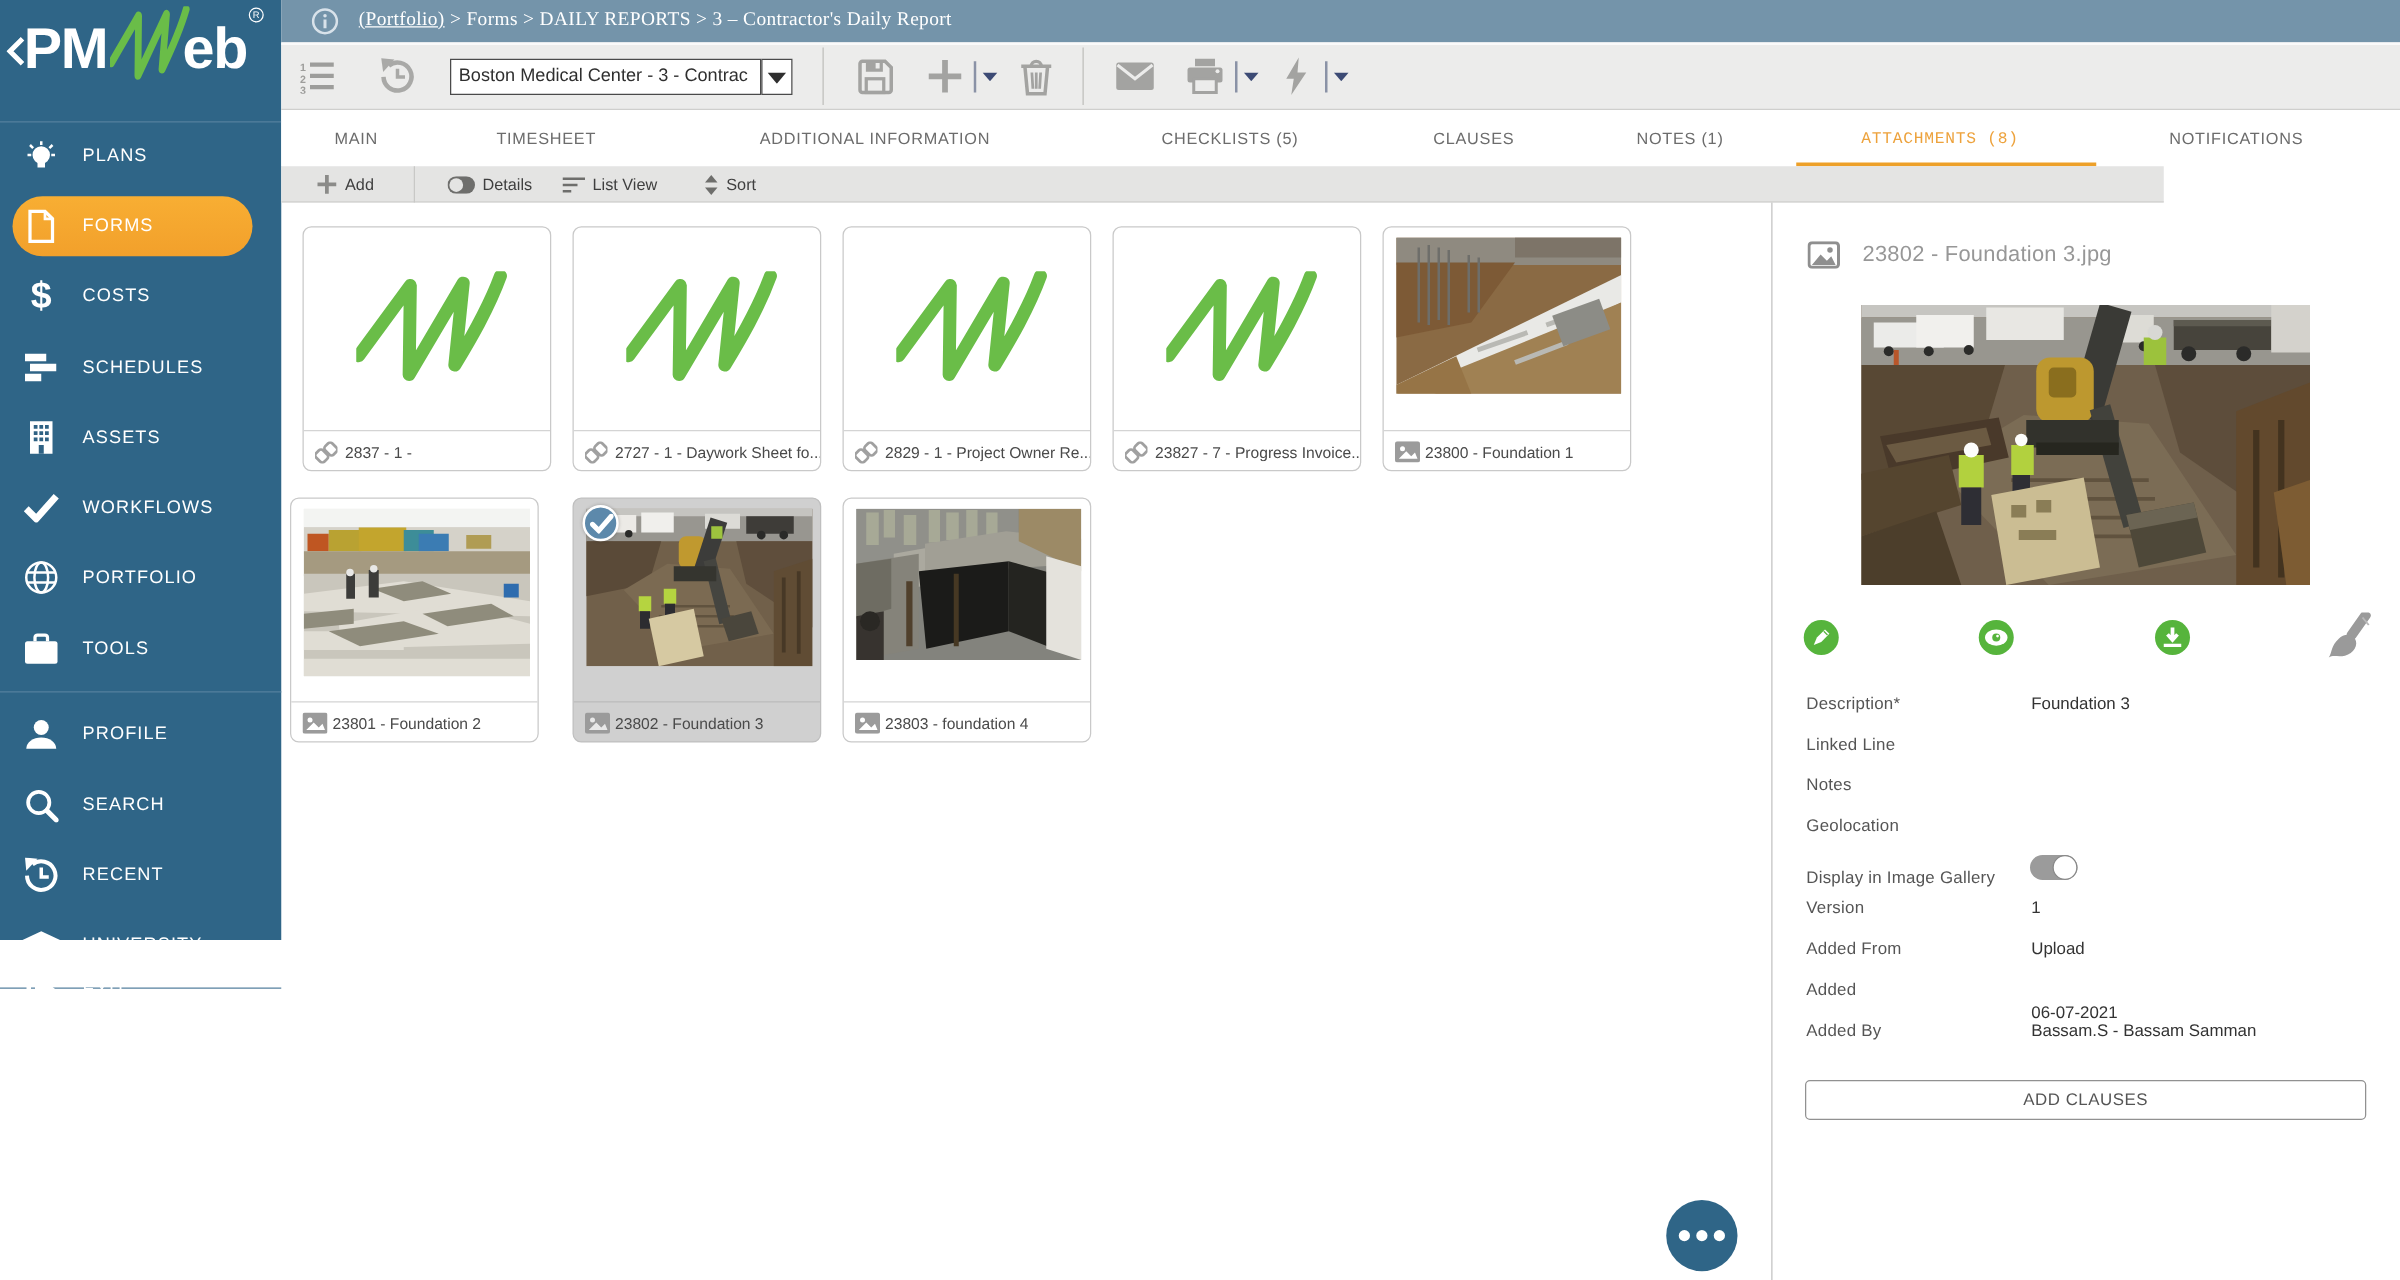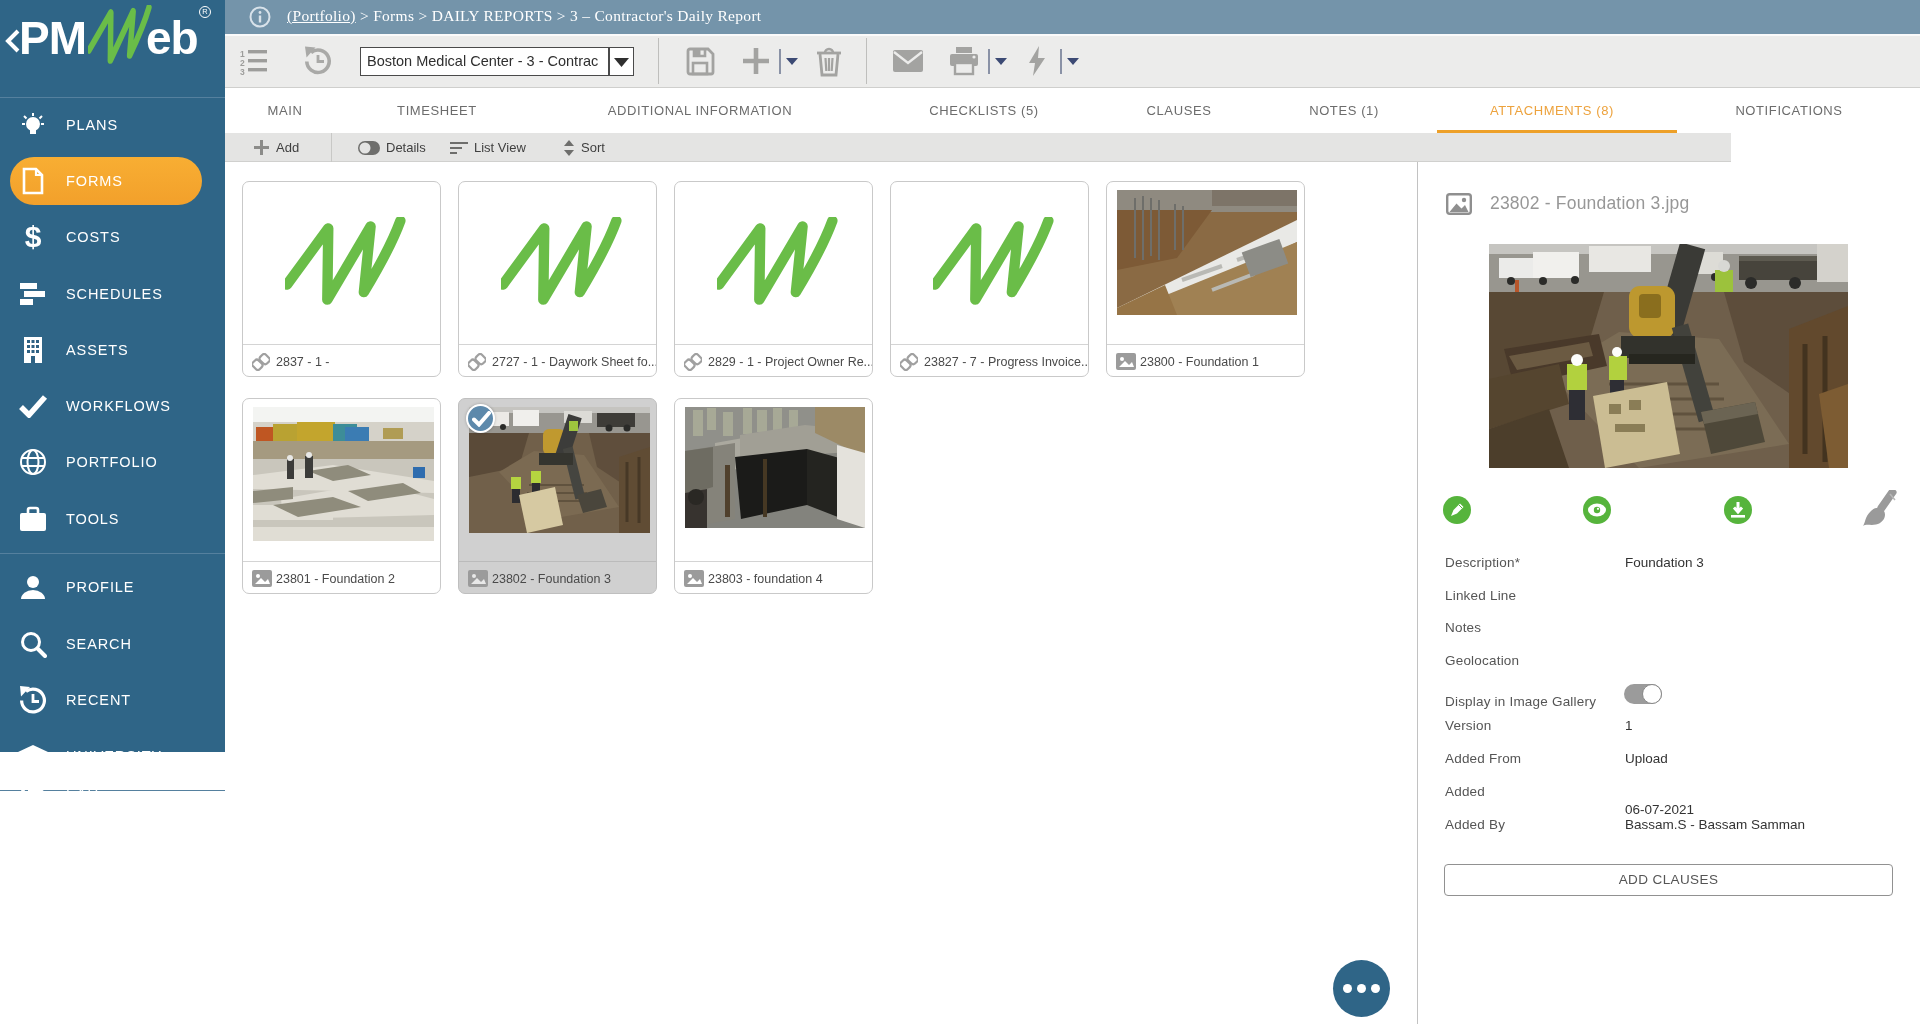--- a/index.html
+++ b/index.html
@@ -19,21 +19,21 @@
   #topbar .crumb { position:absolute; left:62px; top:7px; font-size:15.5px; letter-spacing:0.3px;font-family:Liberation Serif, serif; }
 
   
   #toolbar { position:absolute; left:225px; top:34px; width:1695px; height:54px; background:#ececeb; border-bottom:1px solid #cfcfcd; }
   .tsep { position:absolute; top:4px; width:1px; height:46px; background:#bebebc; }
   .ticon { position:absolute; top:0; height:54px; display:flex; align-items:center; justify-content:center; }
 
   
   #tabs { position:absolute; left:225px; top:88px; width:1591px; height:45px; background:#fff; }
   .tab { position:absolute; top:0; height:45px; line-height:45px; text-align:center; font-size:13px; letter-spacing:0.6px; color:#6c6c6c; transform:translateX(-50%); white-space:nowrap; }
-  .tab.active { color:#eda23c; }
+  .tab.active { color:#eda23c;font-family:Liberation Mono, monospace; }
   #tabuline { position:absolute; left:1212px; top:42px; width:240px; height:3px; background:#eda029; }
 
   
   #subbar { position:absolute; left:225px; top:133px; width:1506px; height:29px; background:#e4e4e3; border-bottom:1px solid #d0d0ce; color:#3f3f3f; font-size:13px; }
   #subbar .sep { position:absolute; top:0; width:1px; height:29px; background:#c8c8c6; }
   #subbar .it { position:absolute; top:0; height:29px; display:flex; align-items:center; gap:6px; }
 
   
   .card { position:absolute; width:199px; height:196px; background:#fff; border:1px solid #c9c9c9; border-radius:7px; }
   .card .foot { position:absolute; left:0; right:0; bottom:0; height:32px; border-top:1px solid #d4d4d4; font-size:12.5px; color:#4a4a4a; }
@@ -442,21 +442,21 @@
     <div class="foot">
         <span class="fi"><svg width="20" height="17" viewBox="0 0 20 17">
             <rect width="20" height="17" rx="2" fill="#9b9b9b"></rect>
             <circle cx="6" cy="6" r="2" fill="#fff"></circle>
             <polygon points="3,14 9,8 13,12 16,9 18,14" fill="#fff"></polygon>
           </svg></span>
         <span class="t">23800 - Foundation 1</span>
       </div>
   </div>
 
-  <div class="card" style="left:242px;top:398px;text-align:right;">
+  <div class="card" style="left:232px;top:398px;text-align:right;">
     <svg class="ph" width="181" height="134" viewBox="0 0 181 134" preserveAspectRatio="none">
       <rect width="181" height="134" fill="#c1beb3"></rect>
       <rect x="0" y="0" width="181" height="15" fill="#f3f4f2"></rect>
       <rect x="0" y="15" width="181" height="21" fill="#d5d2c9"></rect>
       <rect x="3" y="20" width="17" height="14" fill="#bf5622"></rect>
       <rect x="20" y="17" width="26" height="17" fill="#b9a232"></rect>
       <rect x="44" y="15" width="38" height="19" fill="#c3a52d"></rect>
       <rect x="80" y="17" width="24" height="17" fill="#3d8d98"></rect>
       <rect x="92" y="20" width="24" height="14" fill="#3b7cb3"></rect>
       <rect x="130" y="21" width="20" height="11" fill="#b09c54"></rect>

